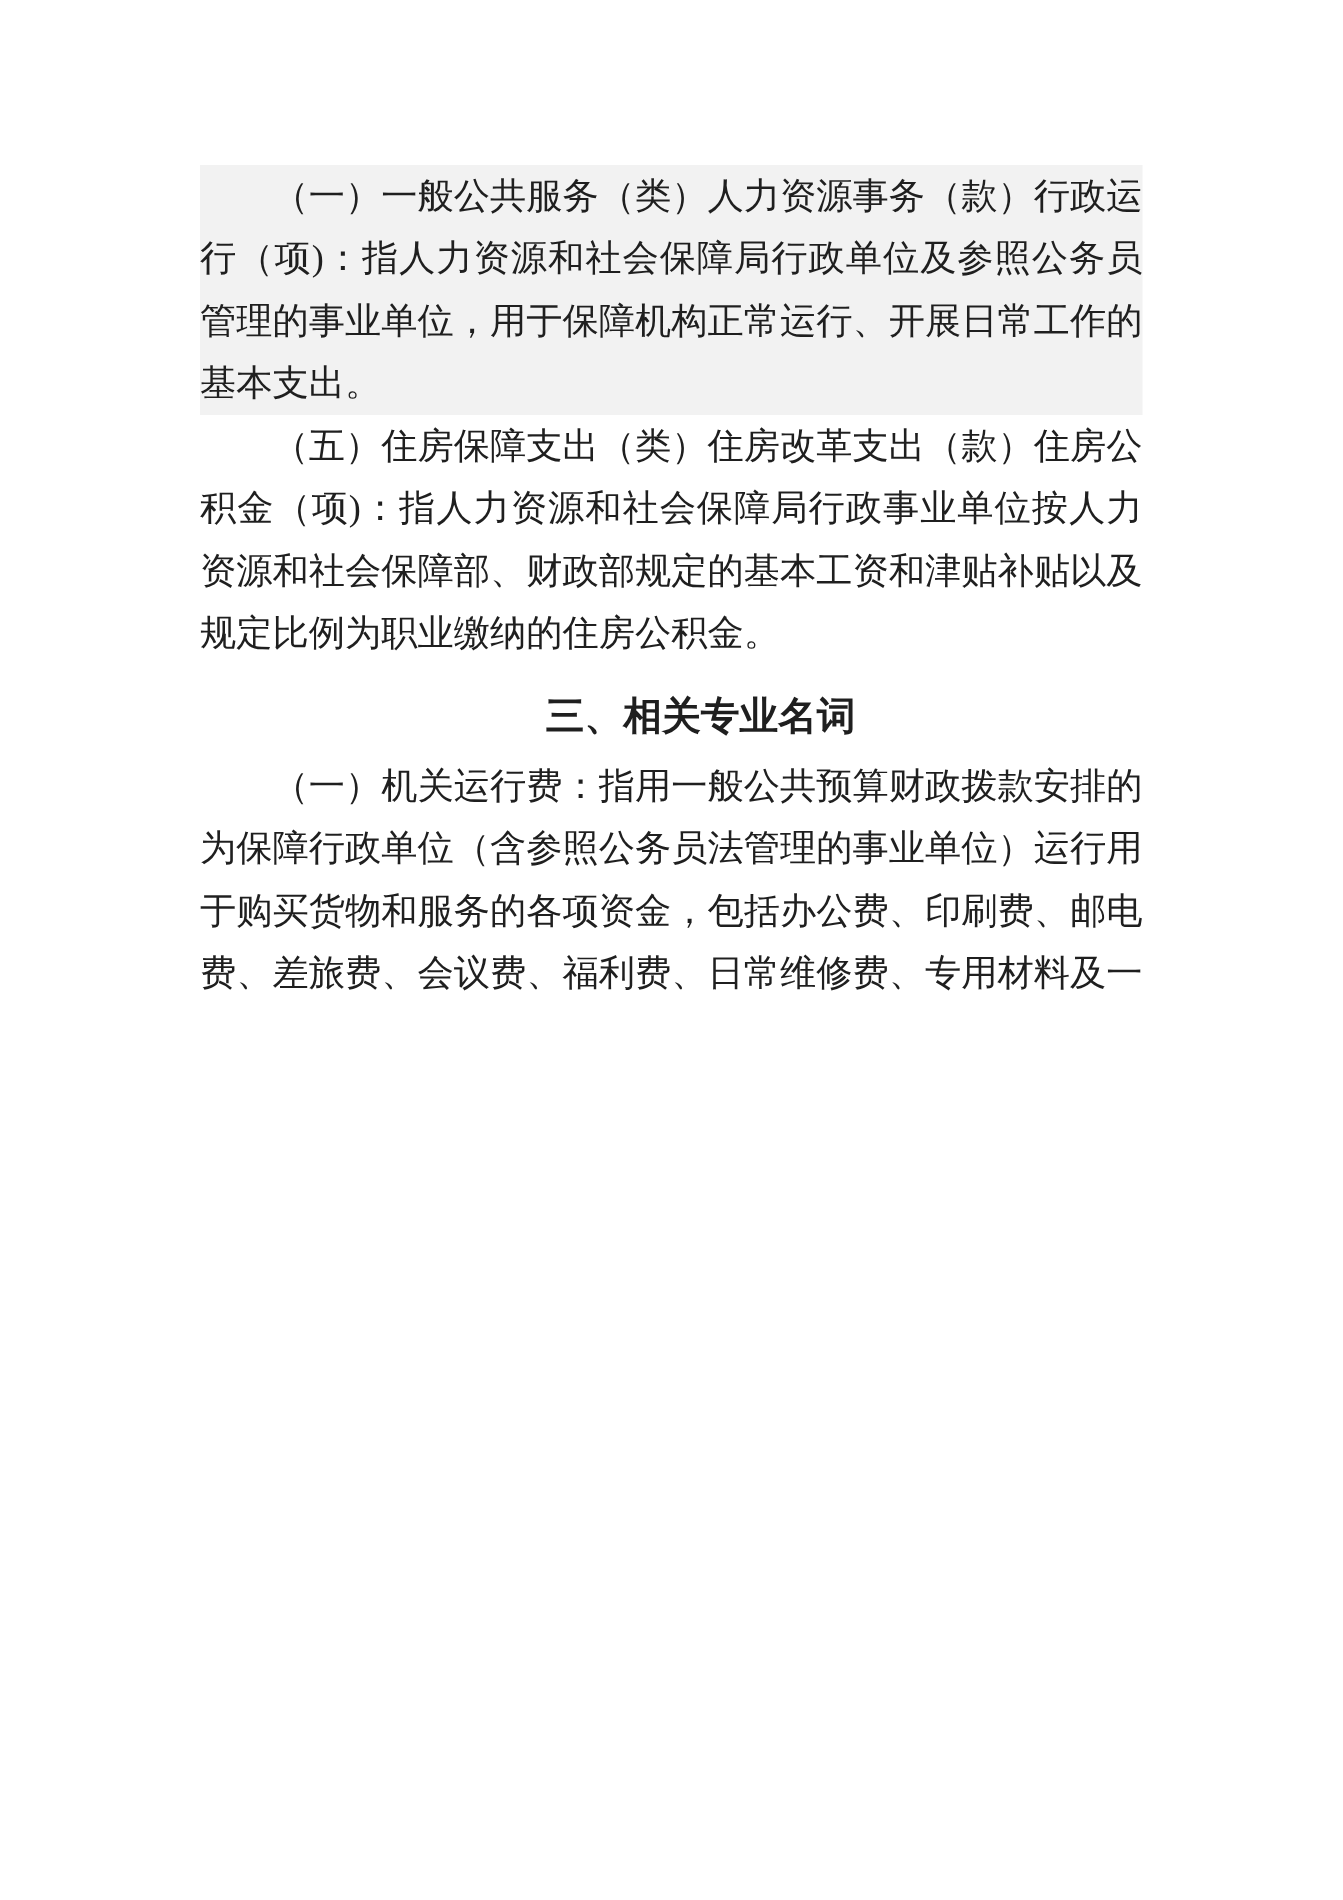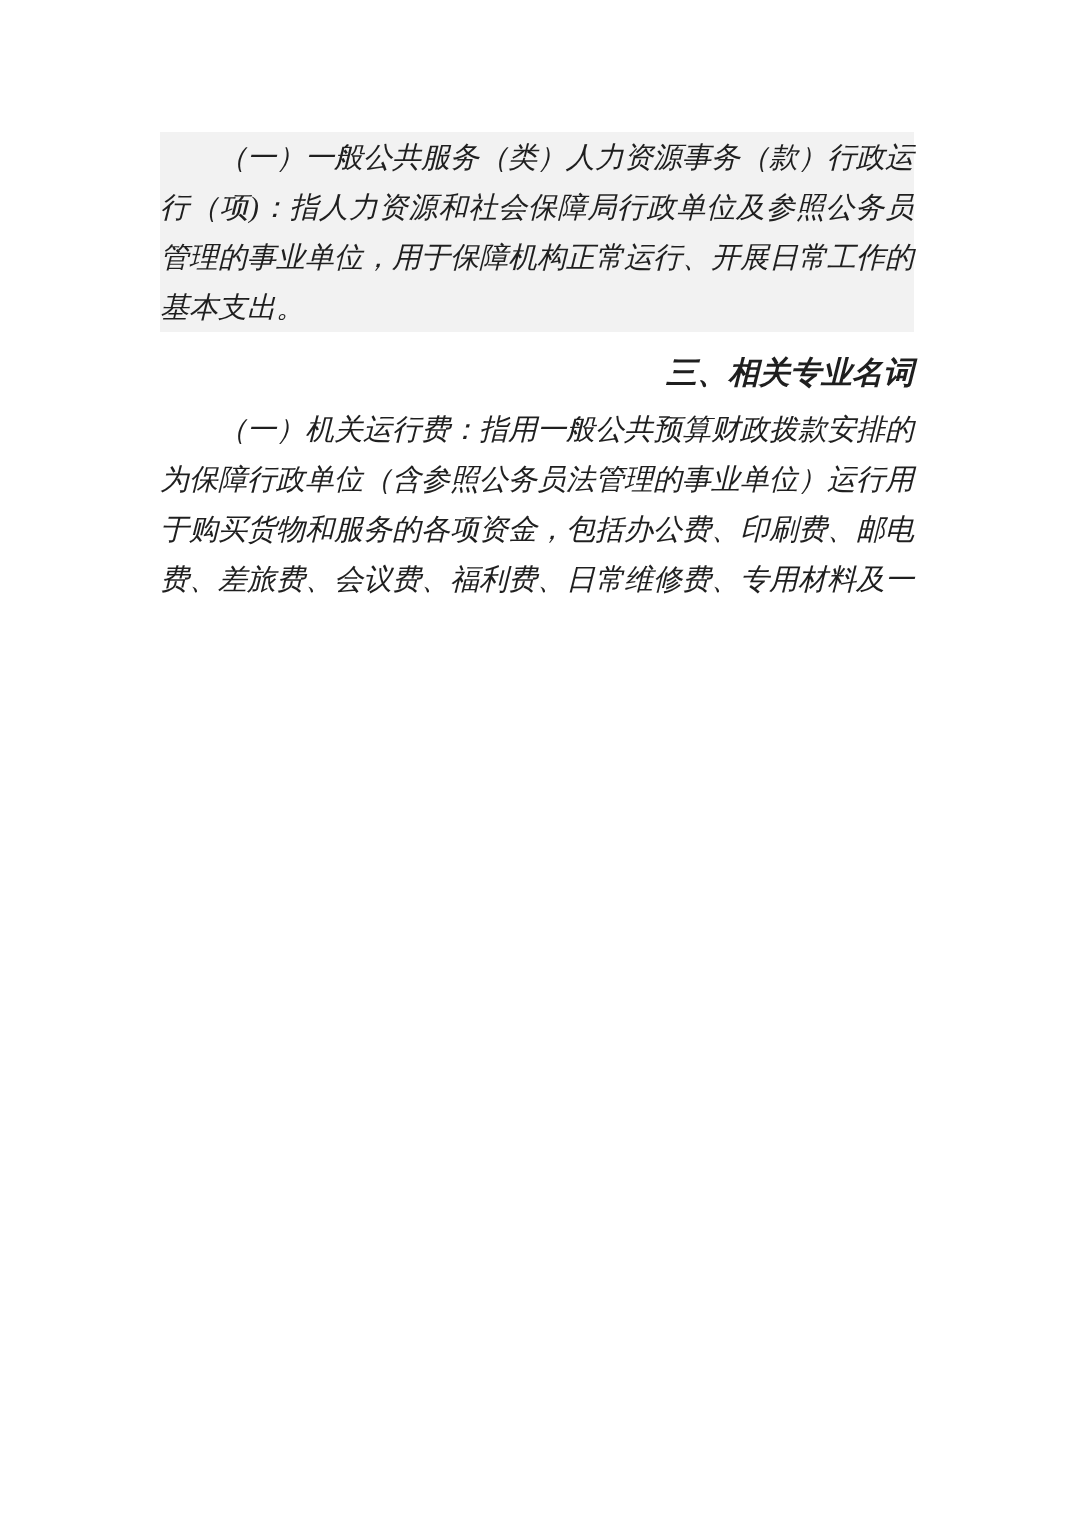--- a/index.html
+++ b/index.html
@@ -6,21 +6,20 @@
     margin: 0;
     padding: 0;
     background: #ffffff;
   }
   .page {
     position: relative;
     width: 976px;
     height: 1520px;
     background: var(--page-bg, #ffffff);
     overflow: hidden;
-    font-style: italic;
   }
   .content {
     position: absolute;
     left: 160px;
     top: 132px;
     width: 754px;
   }
   .body-para {
     margin: 0;
     font-family: "Liberation Serif", "DejaVu Serif", serif;
@@ -35,33 +34,34 @@
   .body-para.highlighted {
     background: var(--highlight-color, #f2f2f2);
   }
   .section-heading {
     margin: 16px 0 6px 47px;
     font-family: "Liberation Sans", "DejaVu Sans", sans-serif;
     font-weight: bold;
     font-size: 31px;
     line-height: 50px;
     color: var(--text-color, #1f1f1f);
-    text-align: right;
+    text-align: center;
   }
 </style>
 </head>
 <body>
 
 <div class="page">
   <div class="content">
 
     <p class="body-para highlighted">（一）一般公共服务（类）人力资源事务（款）行政运行（项)：指人力资源和社会保障局行政单位及参照公务员管理的事业单位，用于保障机构正常运行、开展日常工作的基本支出。</p>
 
 
 
 
+    <p class="body-para">（五）住房保障支出（类）住房改革支出（款）住房公积金（项)：指人力资源和社会保障局行政事业单位按人力资源和社会保障部、财政部规定的基本工资和津贴补贴以及规定比例为职业缴纳的住房公积金。</p>
 
     <h3 class="section-heading">三、相关专业名词</h3>
 
     <p class="body-para">（一）机关运行费：指用一般公共预算财政拨款安排的为保障行政单位（含参照公务员法管理的事业单位）运行用于购买货物和服务的各项资金，包括办公费、印刷费、邮电费、差旅费、会议费、福利费、日常维修费、专用材料及一</p>
 
   </div>
 </div>
 
 </body></html>

